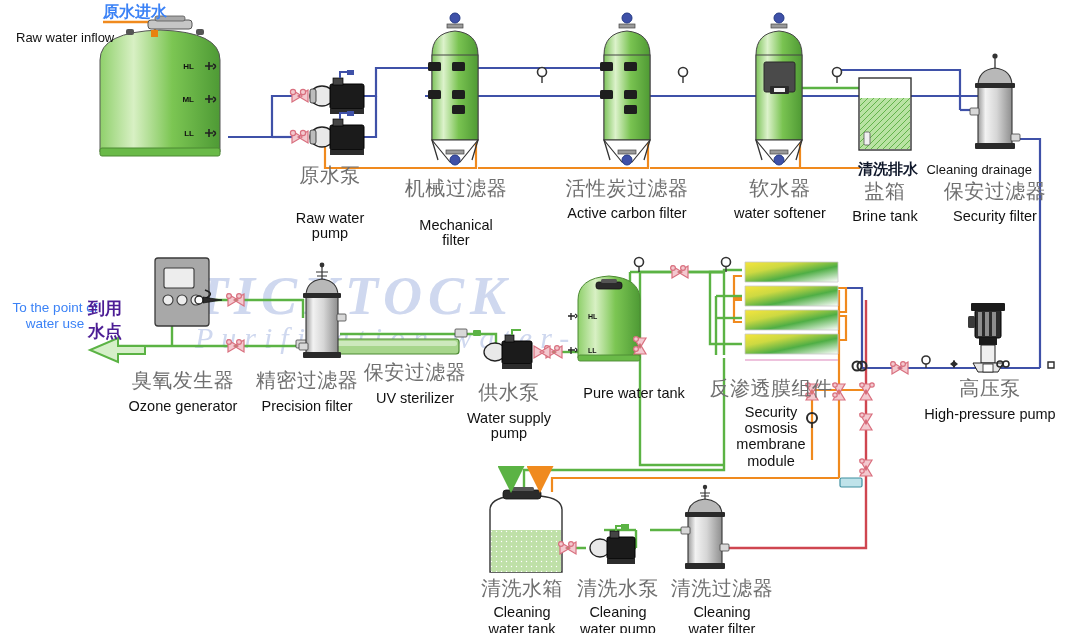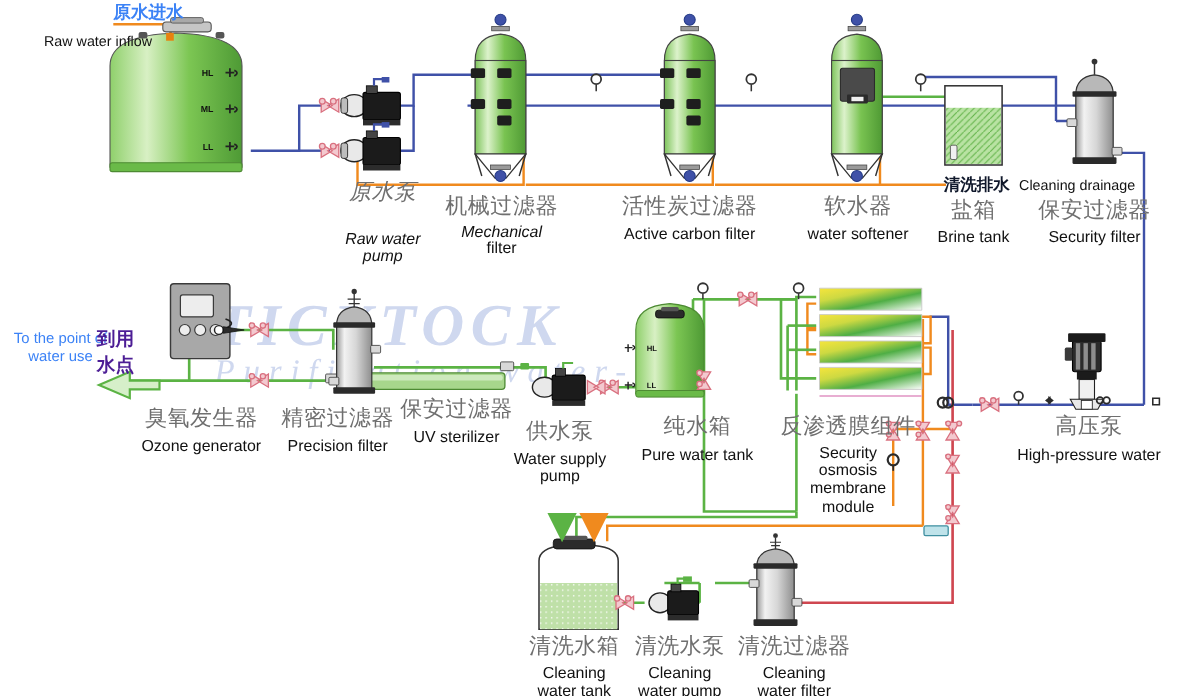--- a/index.html
+++ b/index.html
@@ -509,34 +509,34 @@
         <path d="M1048,362 l6,0 l0,6 l-6,0 Z" fill="none" stroke="#2b2b2b" stroke-width="1.4"></path>
       </g>
 
       <rect x="840" y="478" width="22" height="9" rx="1.5" fill="#bfe3ea" stroke="#3f8fa0" stroke-width="1.2"></rect>
     </g>
   </svg>
 
   <div class="lbl" style="left:70px;top:4px;width:130px;text-align:center;">
     <div class="cn-org">原水进水</div>
   </div>
-  <div class="lbl" style="left:0px;top:31px;width:160px;text-align:left;padding-left:40px;">
+  <div class="lbl" style="left:0px;top:31px;width:160px;text-align:left;padding-left:16px;">
     <div class="en tiny">Raw water inflow</div>
   </div>
 
 
-  <div class="lbl" style="left:290px;top:165px;width:116px;font-style:italic;">
+  <div class="lbl" style="left:272px;top:165px;width:116px;">
     <div class="cn">原水泵</div>
     <div class="en" style="margin-top:25px;">Raw water</div>
     <div class="en">pump</div>
   </div>
 
   <div class="lbl" style="left:398px;top:178px;width:116px;">
     <div class="cn">机械过滤器</div>
-    <div class="en" style="margin-top:5px;font-style:italic;">Mechanical</div>
+    <div class="en" style="margin-top:19px;">Mechanical</div>
     <div class="en">filter</div>
   </div>
 
   <div class="lbl" style="left:542px;top:178px;width:170px;">
     <div class="cn">活性炭过滤器</div>
     <div class="en" style="margin-top:7px;">Active carbon filter</div>
   </div>
 
   <div class="lbl" style="left:718px;top:178px;width:124px;">
     <div class="cn">软水器</div>
@@ -582,35 +582,34 @@
     <div class="en" style="margin-top:8px;">UV sterilizer</div>
   </div>
 
   <div class="lbl" style="left:448px;top:382px;width:122px;">
     <div class="cn">供水泵</div>
     <div class="en" style="margin-top:8px;">Water supply</div>
     <div class="en">pump</div>
   </div>
 
   <div class="lbl" style="left:566px;top:378px;width:136px;">
-    <div class="cn">纯水箱</div>
     <div class="en" style="margin-top:8px;">Pure water tank</div>
   </div>
 
   <div class="lbl" style="left:706px;top:378px;width:130px;">
     <div class="cn">反渗透膜组件</div>
     <div class="en" style="margin-top:5px;line-height:1.12;">Security</div>
     <div class="en" style="line-height:1.12;">osmosis</div>
     <div class="en" style="line-height:1.12;">membrane</div>
     <div class="en" style="line-height:1.12;">module</div>
   </div>
 
   <div class="lbl" style="left:908px;top:378px;width:164px;">
     <div class="cn">高压泵</div>
-    <div class="en" style="margin-top:8px;">High-pressure water</div>
+    <div class="en" style="margin-top:8px;">High-pressure pump</div>
   </div>
 
   <div class="lbl" style="left:466px;top:578px;width:112px;">
     <div class="cn">清洗水箱</div>
     <div class="en" style="margin-top:5px;line-height:1.15;">Cleaning</div>
     <div class="en" style="line-height:1.15;">water tank</div>
   </div>
 
   <div class="lbl" style="left:562px;top:578px;width:112px;">
     <div class="cn">清洗水泵</div>

